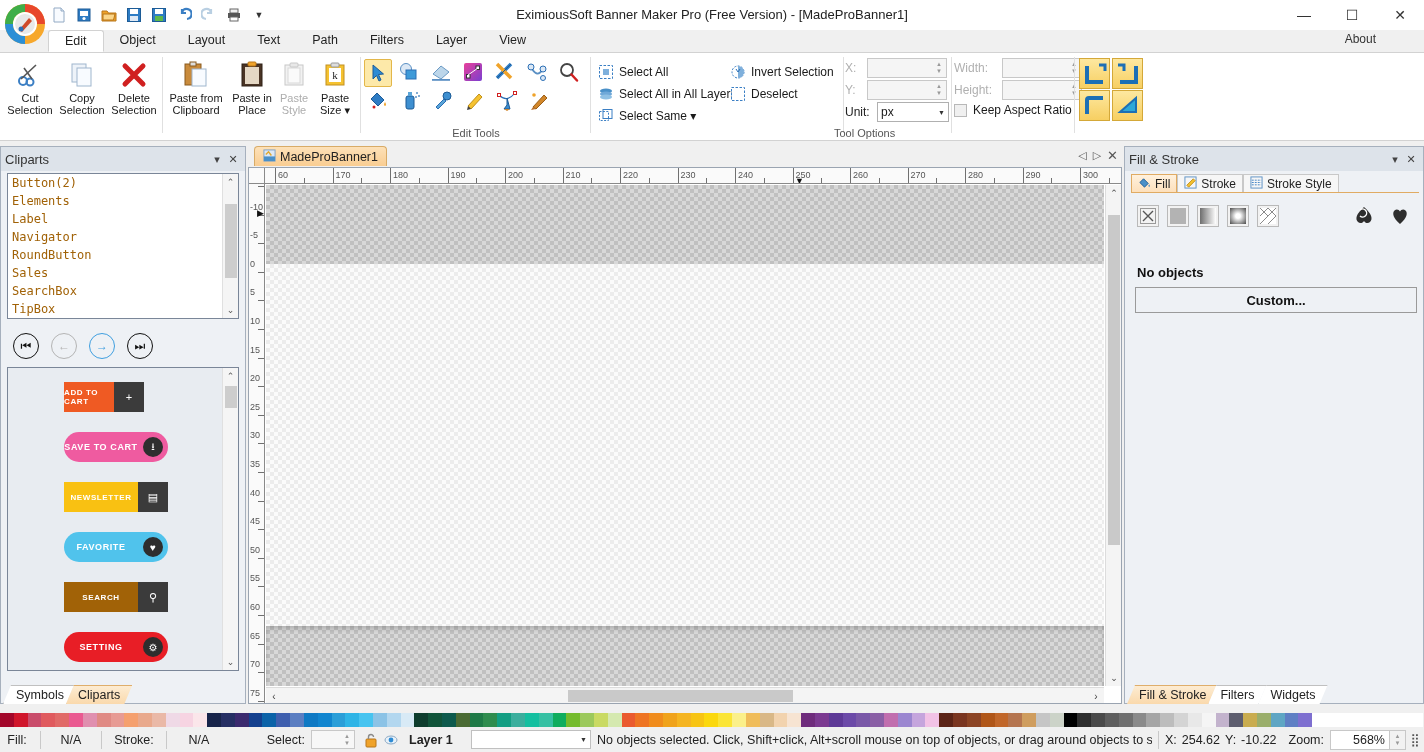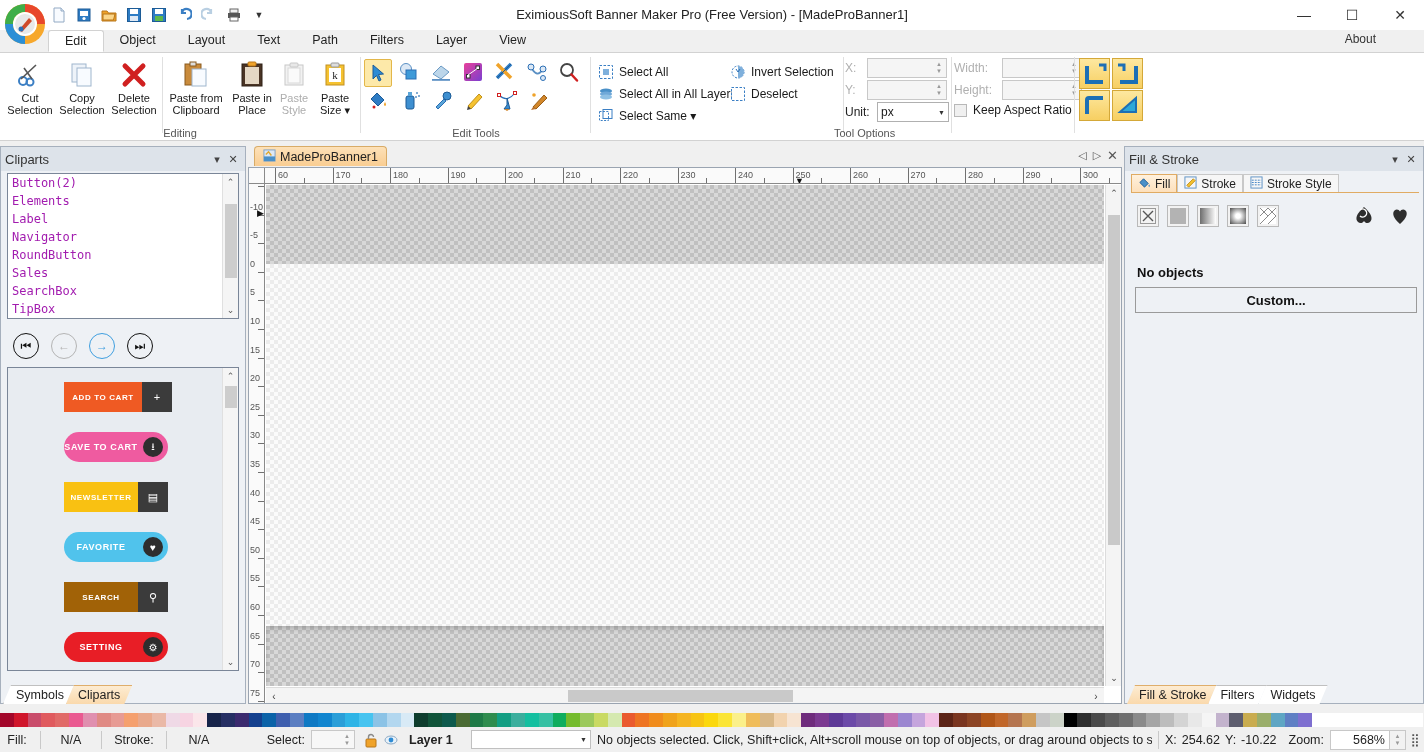--- a/index.html
+++ b/index.html
@@ -67,21 +67,21 @@
   .leftpanel { position:absolute; left:0; top:146px; width:246px; height:558px; background:#eef1f5;
                border:1px solid #a6b0bd; }
   .panel-hdr { height:24px; display:flex; align-items:center; padding:0 4px; background:#dde3ea; }
   .panel-hdr .ttl { font-size:13px; color:#333; flex:1; }
   .panel-hdr .btn { width:16px; height:16px; display:flex; align-items:center; justify-content:center;
                     font-size:11px; color:#444; }
 
   .listbox { position:absolute; left:6px; top:26px; width:232px; height:146px; background:#fff;
              border:1px solid #7a8698; overflow:hidden; }
   .listbox .lrow { font-family:"DejaVu Sans Mono", monospace; font-size:12px; padding:0 4px;
-                   height:18px; line-height:18px; color:#a21caf; }
+                   height:18px; line-height:18px; color:#a16207; }
 
   .vscroll { position:absolute; right:0; top:0; width:16px; height:100%; background:#f5f5f5; border-left:1px solid #e0e0e0; }
   .vscroll .ar { height:16px; display:flex; align-items:center; justify-content:center; font-size:9px; color:#555; }
   .vscroll .ar.bot { position:absolute; bottom:0; width:100%; }
   .vscroll .thumb { position:absolute; left:2px; width:12px; background:#cdcdcd; }
 
   .navbtns { position:absolute; left:6px; top:180px; width:232px; height:38px; display:flex;
              align-items:center; gap:12px; padding-left:6px; }
   .navbtn { width:26px; height:26px; border-radius:50%; border:1.5px solid #111; display:flex;
             align-items:center; justify-content:center; font-size:12px; color:#111; background:#eef1f5; }
@@ -337,21 +337,20 @@
           <svg width="30" height="30" viewBox="0 0 30 30">
               <rect x="6" y="5" width="18" height="20" fill="#f5c230" stroke="#c29020"></rect>
               <rect x="9" y="8" width="12" height="14" fill="#fff"></rect>
               <text x="15" y="19" font-size="11" text-anchor="middle" fill="#222" font-family="serif">k</text>
               <rect x="11" y="3" width="8" height="4" rx="1" fill="#ddd" stroke="#999"></rect>
             </svg>
         </span>
         <span class="lb">Paste</span>
         <span class="lb">Size ▾</span>
       </div>
-      <div class="rgroup-label">Editing</div>
     </div>
     <div class="rgroup-sep" style="left:360px; top:4px;"></div>
 
     <div class="rgroup" style="left:362px; width:228px;">
       <div class="smallicon sel" style="left:2px; top:6px; width:28px; height:28px;">
         <svg width="20" height="20" viewBox="0 0 20 20">
             <path d="M5 2 L5 16 L8.5 12.5 L11 18 L13 17 L10.5 11.5 L15.5 11 Z" fill="#2e8bd4" stroke="#1c5b96"></path>
           </svg>
       </div>
       <div class="smallicon" style="left:32px; top:6px;">
@@ -606,21 +605,21 @@
     </div>
 
     <div class="navbtns">
       <div class="navbtn">⏮</div>
       <div class="navbtn dim">←</div>
       <div class="navbtn blue">→</div>
       <div class="navbtn">⏭</div>
     </div>
 
     <div class="thumbbox">
-      <div class="clipbtn" style="top:14px; width:108px;">
+      <div class="clipbtn" style="top:14px; width:80px;">
         <div class="body" style="background:#ef5a23;">
           <span>ADD TO CART</span>
         </div>
         <div class="side" style="background:#3b3b3b;">+</div>
       </div>
       <div class="clipbtn" style="top:64px; width:104px; border-radius:15px; overflow:hidden;">
         <div class="body" style="background:#ef5ba0; font-size:9px;">
           <span>SAVE TO CART</span>
         </div>
         <div class="side" style="background:#ef5ba0;">

